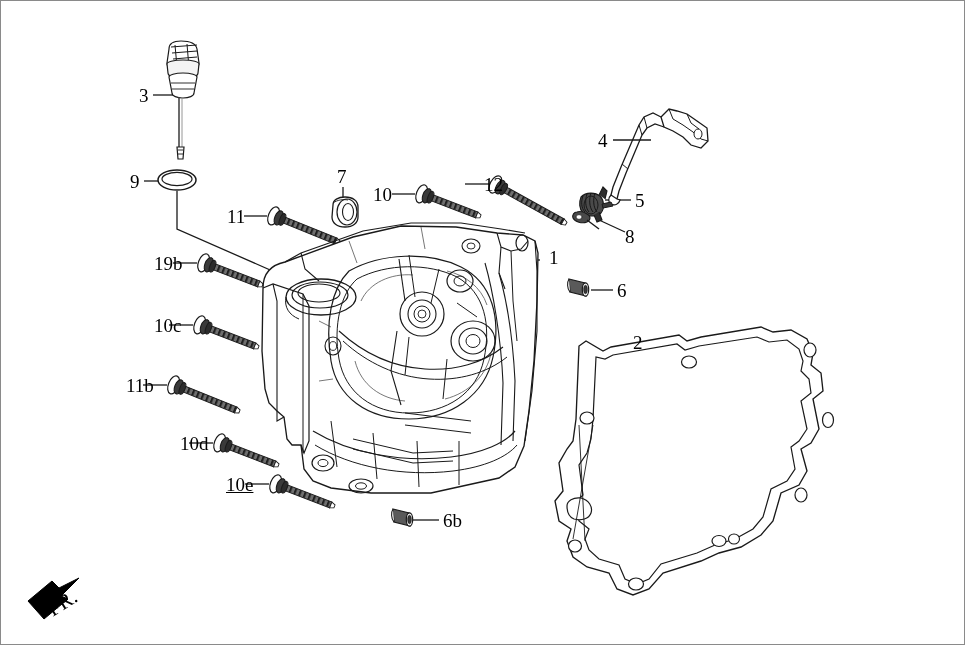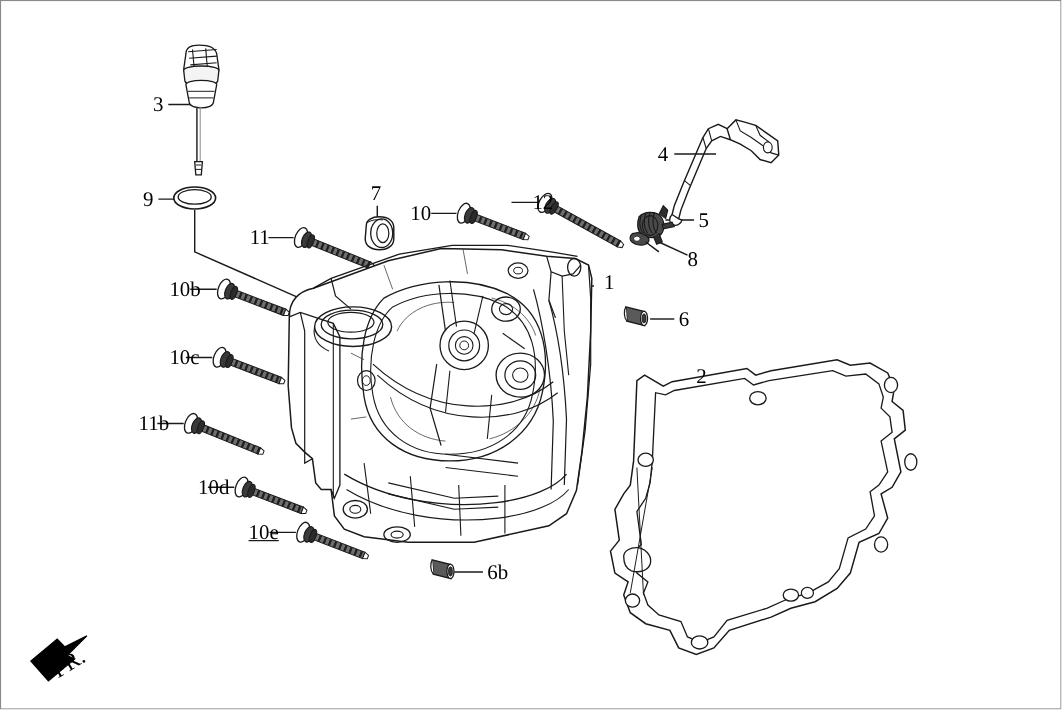--- a/index.html
+++ b/index.html
@@ -348,21 +348,21 @@
   <div class="callout-label" style="left:632px;  top:332px;">2</div>
   <div class="callout-label" style="left:138px;  top:85px;">3</div>
   <div class="callout-label" style="left:597px;  top:130px;">4</div>
   <div class="callout-label" style="left:634px;  top:190px;">5</div>
   <div class="callout-label" style="left:616px;  top:280px;">6</div>
   <div class="callout-label" style="left:442px;  top:510px;">6b</div>
   <div class="callout-label" style="left:336px;  top:166px;">7</div>
   <div class="callout-label" style="left:624px;  top:226px;">8</div>
   <div class="callout-label" style="left:129px;  top:171px;">9</div>
   <div class="callout-label" style="left:372px;  top:184px;">10</div>
-  <div class="callout-label" style="left:153px;  top:253px;">10b</div>
+  <div class="callout-label" style="left:153px;  top:253px;">19b</div>
   <div class="callout-label" style="left:153px;  top:315px;">10c</div>
   <div class="callout-label" style="left:169px;  top:433px;margin-left:10px;">10d</div>
   <div class="callout-label" style="left:225px;  top:474px;text-decoration:underline;">10e</div>
   <div class="callout-label" style="left:226px;  top:206px;text-align:center;">11</div>
   <div class="callout-label" style="left:125px;  top:375px;">11b</div>
   <div class="callout-label" style="left:446px;  top:174px;margin-left:37px;">12</div>
 
   <div class="fr-text" style="left:55px; top:596px;">FR.</div>
 
 </div>

